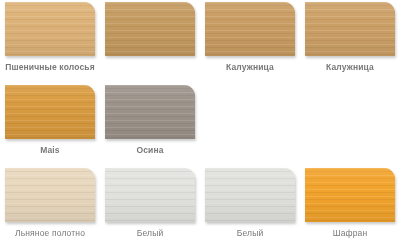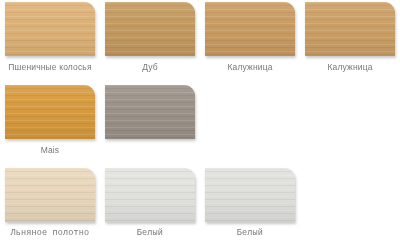--- a/index.html
+++ b/index.html
@@ -19,23 +19,23 @@
     position: relative;
     box-sizing: border-box;
   }
   .swatch-row {
     display: flex;
     width: 400px;
     height: 82px;
     padding: 0;
     margin: 0;
   }
-  .swatch-row.row-0 { height: 83px; }
-  .swatch-row.row-1 { height: 83px; }
-  .swatch-row.row-2 { height: 82px; font-family: Liberation Mono, monospace; }
+  .swatch-row.row-0 { height: 83px; font-weight: bold; }
+  .swatch-row.row-1 { height: 83px; font-weight: bold; }
+  .swatch-row.row-2 { height: 82px; }
 
   .swatch-cell {
     width: 100px;
     display: flex;
     flex-direction: column;
     align-items: center;
     box-sizing: border-box;
   }
   .swatch-chip-wrap {
     width: 100px;
@@ -109,21 +109,20 @@
       </div>
       <div class="swatch-label" style="color: rgb(120, 120, 122);">Пшеничные колосья</div>
     </div>
     <div class="swatch-cell">
       <div class="swatch-chip-wrap">
         <div class="swatch-chip" style="background-color: rgb(196, 154, 95);">
           <div class="grain"></div>
           <div class="sheen"></div>
         </div>
       </div>
-      <div class="swatch-label" style="color: rgb(120, 120, 122);">Дуб</div>
     </div>
     <div class="swatch-cell">
       <div class="swatch-chip-wrap">
         <div class="swatch-chip" style="background-color: rgb(201, 156, 98);">
           <div class="grain"></div>
           <div class="sheen"></div>
         </div>
       </div>
       <div class="swatch-label" style="color: rgb(120, 120, 122);">Калужница</div>
     </div>
@@ -148,20 +147,21 @@
       </div>
       <div class="swatch-label" style="color: rgb(120, 120, 122);">Mais</div>
     </div>
     <div class="swatch-cell">
       <div class="swatch-chip-wrap">
         <div class="swatch-chip" style="background-color: rgb(155, 146, 137);">
           <div class="grain"></div>
           <div class="sheen"></div>
         </div>
       </div>
+      <div class="swatch-label" style="color: rgb(120, 120, 122);">Осина</div>
     </div>
   </div>
 
   <div class="swatch-row row-2">
     <div class="swatch-cell">
       <div class="swatch-chip-wrap">
         <div class="swatch-chip" style="background-color: rgb(232, 215, 188);">
           <div class="grain"></div>
           <div class="sheen"></div>
         </div>
@@ -179,15 +179,24 @@
     </div>
     <div class="swatch-cell">
       <div class="swatch-chip-wrap">
         <div class="swatch-chip" style="background-color: rgb(224, 224, 220);">
           <div class="grain"></div>
           <div class="sheen"></div>
         </div>
       </div>
       <div class="swatch-label" style="color: rgb(120, 120, 122);">Белый</div>
     </div>
+    <div class="swatch-cell">
+      <div class="swatch-chip-wrap">
+        <div class="swatch-chip" style="background-color: rgb(242, 163, 43);">
+          <div class="grain"></div>
+          <div class="sheen"></div>
+        </div>
+      </div>
+      <div class="swatch-label" style="color: rgb(120, 120, 122);">Шафран</div>
+    </div>
   </div>
 
 </div>
 
 </body></html>

